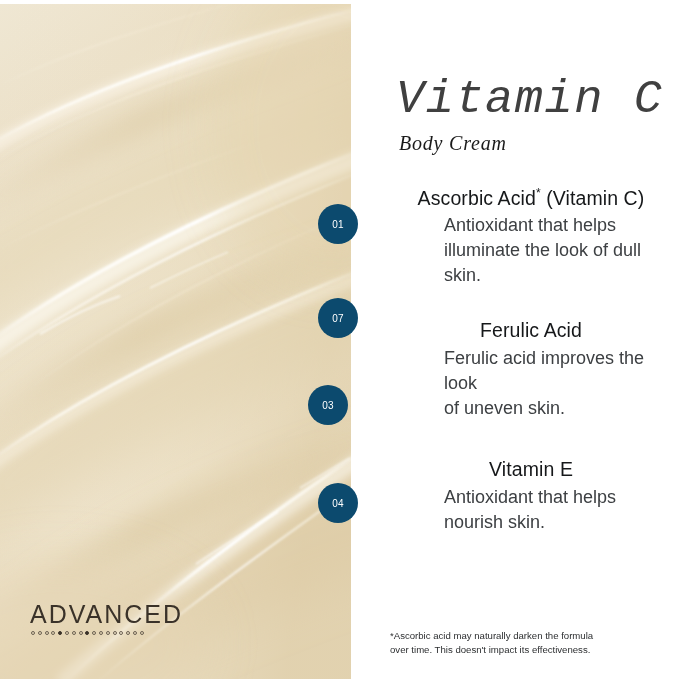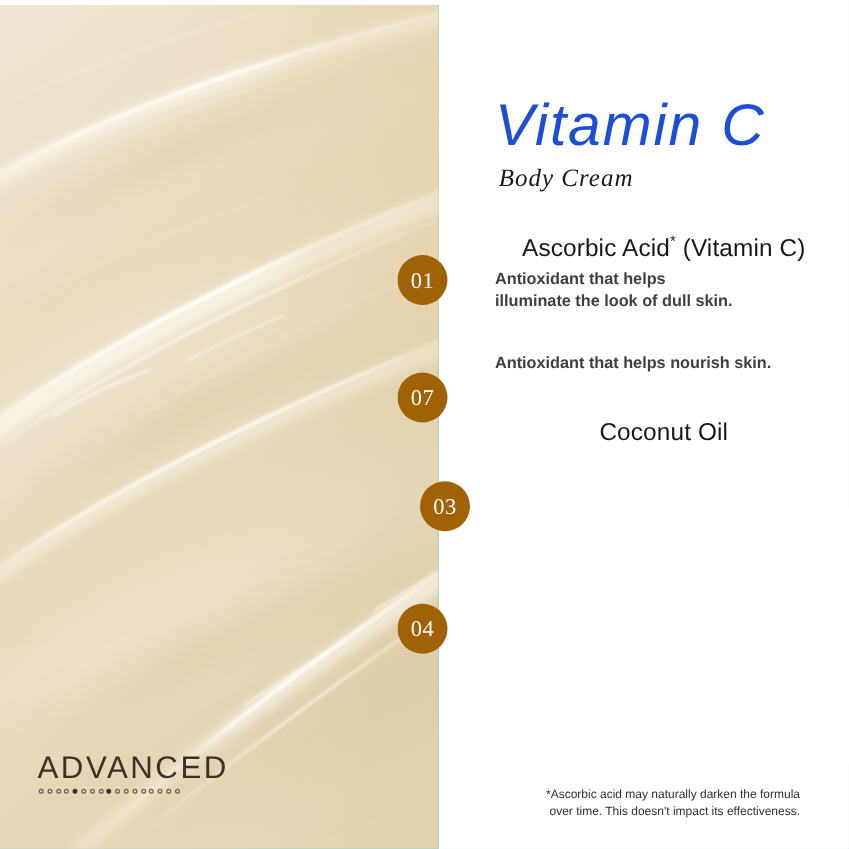--- a/index.html
+++ b/index.html
@@ -82,25 +82,25 @@
   }
 
   
   .title-block {
     position: absolute;
     left: 396px;
     top: 76px;
     width: 265px;
   }
   .product-title {
-    font-family: Liberation Sans, sans-serif;
+    font-family: Liberation Mono, monospace;
     font-style: italic;
     font-size: 47px;
     line-height: 1.0;
-    color: #1d4ed8;
+    color: #404040;
     letter-spacing: 1.5px;
     white-space: nowrap;
   }
   .product-subtitle {
     font-family: "Liberation Serif", serif;
     font-style: italic;
     font-size: 20px;
     color: #1a1a1a;
     letter-spacing: 0.8px;
     margin-top: 9px;
@@ -127,66 +127,67 @@
     white-space: nowrap;
     text-align: center;
   }
   .feature-title .star {
     font-size: 12px;
     vertical-align: super;
     letter-spacing: 0;
   }
   .feature-desc {
     font-family: "Liberation Sans", sans-serif;
-    font-size: 13px;
-    font-weight: 700;
+    font-size: 18px;
+    font-weight: 400;
     color: #3d4043;
     line-height: 1.40;
     margin-top: 3px;
     white-space: pre-line;
+    margin-left: 48px;
   }
 
   
   .feature.f0 { margin-bottom: 31px; }
   .feature.f1 { margin-bottom: 37px; }
   .feature.f2 { margin-bottom: 36px; }
 
   
   .badge {
     position: absolute;
     width: 40px;
     height: 40px;
     border-radius: 50%;
-    background: #a16207;
+    background: #0c4a6e;
     color: #ffffff;
-    font-family: Liberation Serif, serif;
-    font-size: 18px;
+    font-family: Liberation Sans, sans-serif;
+    font-size: 10px;
     font-weight: 400;
     letter-spacing: 0.3px;
     display: flex;
     align-items: center;
     justify-content: center;
     z-index: 5;
   }
   .badge-1 { left: 318px; top: 204px; }
   .badge-2 { left: 318px; top: 298px; }
-  .badge-3 { left: 336px; top: 385px; }
+  .badge-3 { left: 308px; top: 385px; }
   .badge-4 { left: 318px; top: 483px; }
 
   
   .footnote {
     position: absolute;
     left: 390px;
     top: 629px;
     width: 250px;
     font-family: "Liberation Sans", sans-serif;
     font-size: 9.6px;
     line-height: 1.42;
     color: #2d2f31;
-    text-align: right;
+    text-align: left;
     white-space: pre-line;
   }
 </style>
 </head>
 <body>
 
 <div class="canvas">
 
   <div class="cream-panel">
     <svg viewBox="0 0 351 679" preserveAspectRatio="none" aria-hidden="true">
@@ -331,27 +332,32 @@
   <div class="badge badge-4">04</div>
 
   <div class="features">
 
     <div class="feature f0">
       <div class="feature-title"><span>Ascorbic Acid</span><span class="star">*</span><span> (Vitamin C)</span></div>
       <div class="feature-desc">Antioxidant that helps
 illuminate the look of dull skin.</div>
     </div>
 
+    <div class="feature f1">
+      <div class="feature-title"><span>Ferulic Acid</span></div>
+      <div class="feature-desc">Ferulic acid improves the look
+of uneven skin.</div>
+    </div>
 
     <div class="feature f2">
+      <div class="feature-title"><span>Vitamin E</span></div>
       <div class="feature-desc">Antioxidant that helps nourish skin.</div>
     </div>
 
     <div class="feature f3">
-      <div class="feature-title"><span>Coconut Oil</span></div>
     </div>
 
   </div>
 
   <div class="footnote">*Ascorbic acid may naturally darken the formula
 over time. This doesn't impact its effectiveness.</div>
 
 </div>
 
 </body></html>

